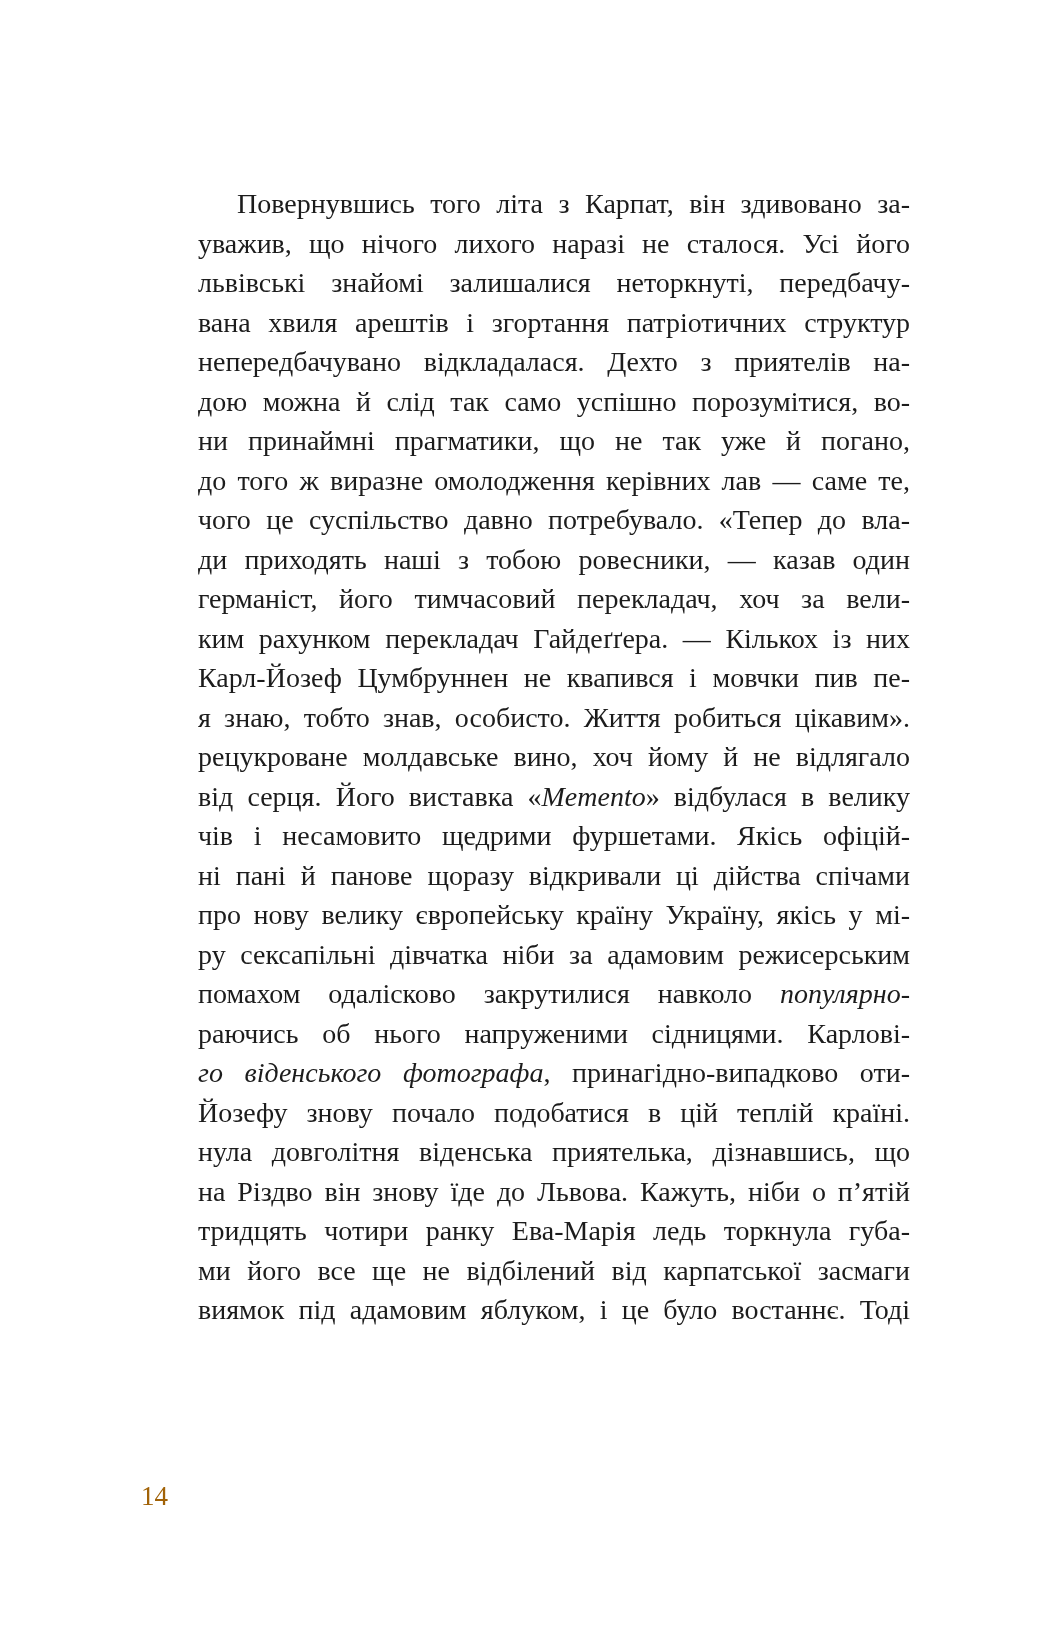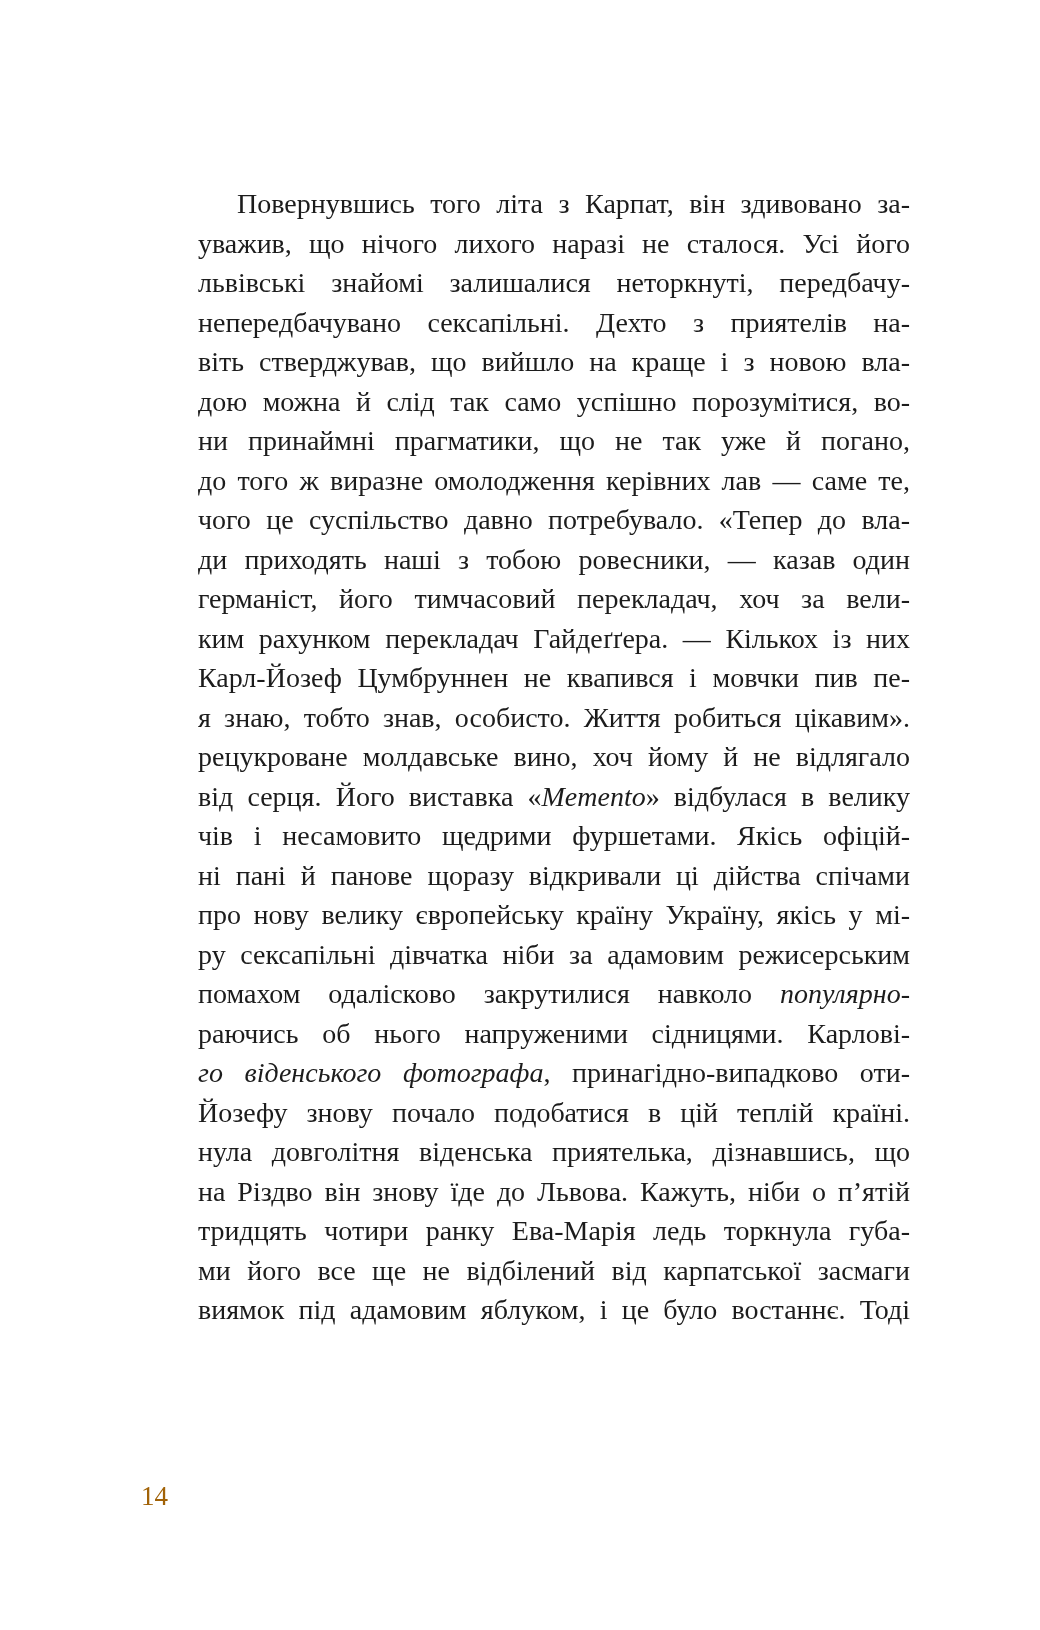--- a/index.html
+++ b/index.html
@@ -46,22 +46,22 @@
   }
 </style>
 </head>
 <body>
 
 <div class="page">
   <main class="text-block">
       <div class="line indent"><span>Повернувшись того літа з Карпат, він здивовано за-</span></div>
       <div class="line"><span>уважив, що нічого лихого наразі не сталося. Усі його</span></div>
       <div class="line"><span>львівські знайомі залишалися неторкнуті, передбачу-</span></div>
-      <div class="line"><span>непередбачувано сексапільні. Дехто з приятелів на-</span></div>
-      <div class="line"><span>віть стверджував, що вийшло на краще і з новою вла-</span></div>
+      <div class="line"><span>вана хвиля арештів і згортання патріотичних структур</span></div>
+      <div class="line"><span>непередбачувано відкладалася. Дехто з приятелів на-</span></div>
       <div class="line"><span>дою можна й слід так само успішно порозумітися, во-</span></div>
       <div class="line"><span>ни принаймні прагматики, що не так уже й погано,</span></div>
       <div class="line"><span>до того ж виразне омолодження керівних лав — саме те,</span></div>
       <div class="line"><span>чого це суспільство давно потребувало. «Тепер до вла-</span></div>
       <div class="line"><span>ди приходять наші з тобою ровесники, — казав один</span></div>
       <div class="line"><span>германіст, його тимчасовий перекладач, хоч за вели-</span></div>
       <div class="line"><span>ким рахунком перекладач Гайдеґґера. — Кількох із них</span></div>
       <div class="line"><span>Карл-Йозеф Цумбруннен не квапився і мовчки пив пе-</span></div>
       <div class="line"><span>я знаю, тобто знав, особисто. Життя робиться цікавим».</span></div>
       <div class="line"><span>рецукроване молдавське вино, хоч йому й не відлягало</span></div>

